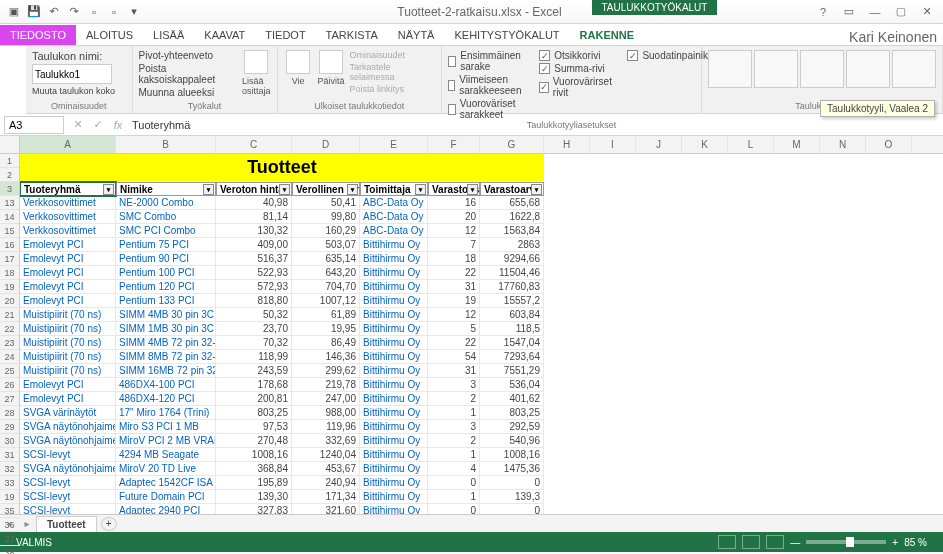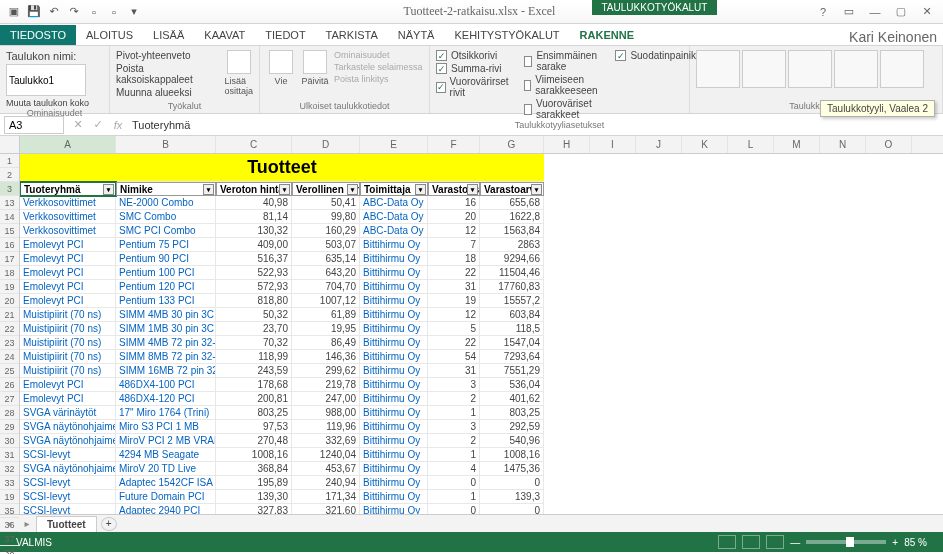--- a/index.html
+++ b/index.html
@@ -2,38 +2,38 @@
 <html><head>
 <meta charset="utf-8">
 <style>
 * { margin: 0; padding: 0; box-sizing: border-box; font-family: "Segoe UI", Tahoma, sans-serif; }
 body { width: 943px; height: 554px; overflow: hidden; background: #fff; font-size: 11px; color: #444; }
 
 
 .titlebar { height: 24px; background: linear-gradient(#fff,#f7f7f7); display: flex; align-items: center; border-bottom: 1px solid #d4d4d4; }
 .qat { display: flex; gap: 4px; padding: 0 6px; }
 .qat .ic { width: 16px; height: 16px; display: flex; align-items: center; justify-content: center; font-size: 11px; color: #555; }
-.titlebar .center { flex: 1; text-align: center; font-size: 12px; color: #666; font-family: Liberation Serif, serif; }
+.titlebar .center { flex: 1; text-align: center; font-size: 12px; color: #666; }
 .tooltab { position: absolute; left: 50%; transform: translateX(120px); top: 0; background: #217346; color: #fff; font-size: 10px; padding: 2px 10px; }
 .winctrl { display: flex; gap: 2px; padding-right: 4px; }
 .winctrl .wc { width: 24px; height: 18px; display: flex; align-items: center; justify-content: center; color: #666; }
 
 
 .ribtabs { height: 22px; display: flex; align-items: flex-end; background: #fff; border-bottom: 1px solid #d4d4d4; }
 .ribtab { padding: 4px 10px; font-size: 11px; color: #444; text-transform: uppercase; }
-.ribtab.file { background: #0f766e; color: #fff; }
+.ribtab.file { background: #d946ef; color: #fff; }
 .ribtab.active { font-weight: bold; color: #217346; }
 
 
-.ribbon { height: 68px; background: #f1f1f1; border-bottom: 1px solid #d4d4d4; display: flex; }
+.ribbon { height: 68px; background: #f1f1f1; border-bottom: 1px solid #d4d4d4; display: flex; margin-left: 26px; }
 .grp { border-right: 1px solid #ddd; padding: 4px 6px 0 6px; display: flex; flex-direction: column; justify-content: space-between; }
 .grp .label { font-size: 9px; color: #777; text-align: center; padding-bottom: 2px; }
 .row { display: flex; align-items: center; gap: 4px; font-size: 10px; color: #444; }
 .col { display: flex; flex-direction: column; gap: 2px; }
-.smallinput { width: 80px; height: 32px; border: 1px solid #ccc; font-size: 10px; padding: 0 2px; }
+.smallinput { width: 80px; height: 20px; border: 1px solid #ccc; font-size: 10px; padding: 0 2px; }
 .chk { width: 11px; height: 11px; border: 1px solid #888; display: inline-flex; align-items: center; justify-content: center; font-size: 9px; background: #fff; }
 .chk.on::after { content: "✓"; color: #217346; }
 .bigbtn { width: 30px; display: flex; flex-direction: column; align-items: center; font-size: 9px; color: #555; gap: 2px; }
 .bigbtn .bi { width: 24px; height: 24px; border: 1px solid #ccc; background: #fff; }
 .styles { display: flex; gap: 2px; }
 .styleitem { width: 44px; height: 38px; border: 1px solid #ccc; background: #f8f8f8; }
 .tooltip { position: absolute; right: 8px; top: 100px; background: #ffffe1; border: 1px solid #b0b0b0; padding: 2px 6px; font-size: 10px; box-shadow: 2px 2px 3px rgba(0,0,0,.2); }
 
 
 .fbar { height: 22px; display: flex; align-items: center; border-bottom: 1px solid #d4d4d4; }
@@ -155,44 +155,44 @@
         <span>Tarkastele selaimessa</span>
         <span>Poista linkitys</span>
       </div>
     </div>
     <div class="label">Ulkoiset taulukkotiedot</div>
   </div>
   <div class="grp" style="width:260px">
     <div style="display:flex;gap:14px">
       <div class="col">
         <span class="row">
+            <span class="chk"></span>
+            <span>Ensimmäinen sarake</span>
+          </span>
+        <span class="row">
+            <span class="chk"></span>
+            <span>Viimeiseen sarakkeeseen</span>
+          </span>
+        <span class="row">
+            <span class="chk"></span>
+            <span>Vuoroväriset sarakkeet</span>
+          </span>
+      </div>
+      <div class="col">
+        <span class="row">
             <span class="chk on"></span>
             <span>Otsikkorivi</span>
           </span>
         <span class="row">
             <span class="chk on"></span>
             <span>Summa-rivi</span>
           </span>
         <span class="row">
             <span class="chk on"></span>
             <span>Vuorovärirset rivit</span>
-          </span>
-      </div>
-      <div class="col">
-        <span class="row">
-            <span class="chk"></span>
-            <span>Ensimmäinen sarake</span>
-          </span>
-        <span class="row">
-            <span class="chk"></span>
-            <span>Viimeiseen sarakkeeseen</span>
-          </span>
-        <span class="row">
-            <span class="chk"></span>
-            <span>Vuoroväriset sarakkeet</span>
           </span>
       </div>
       <div class="col">
         <span class="row">
             <span class="chk on"></span>
             <span>Suodatinpainike</span>
           </span>
       </div>
     </div>
     <div class="label">Taulukkotyyliasetukset</div>

